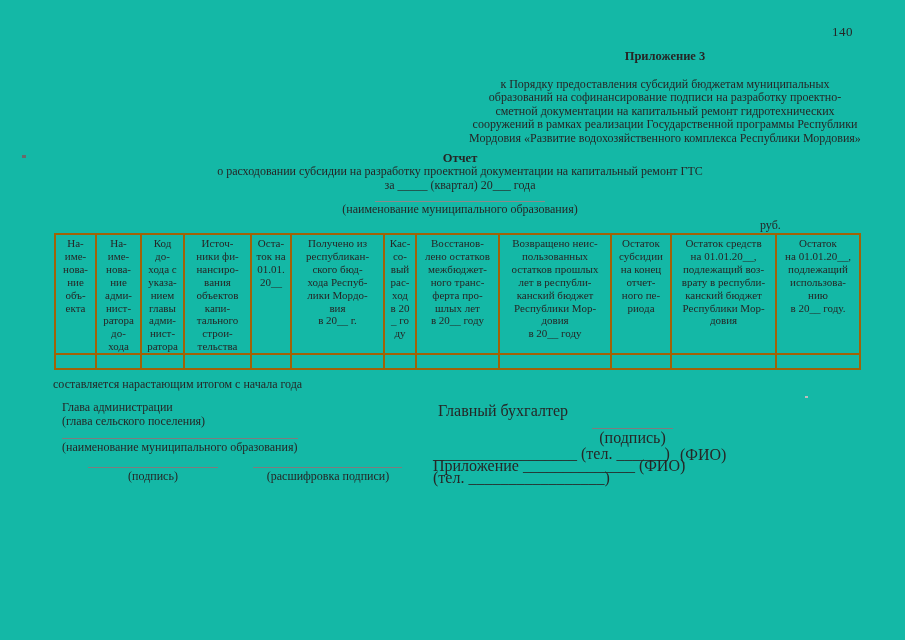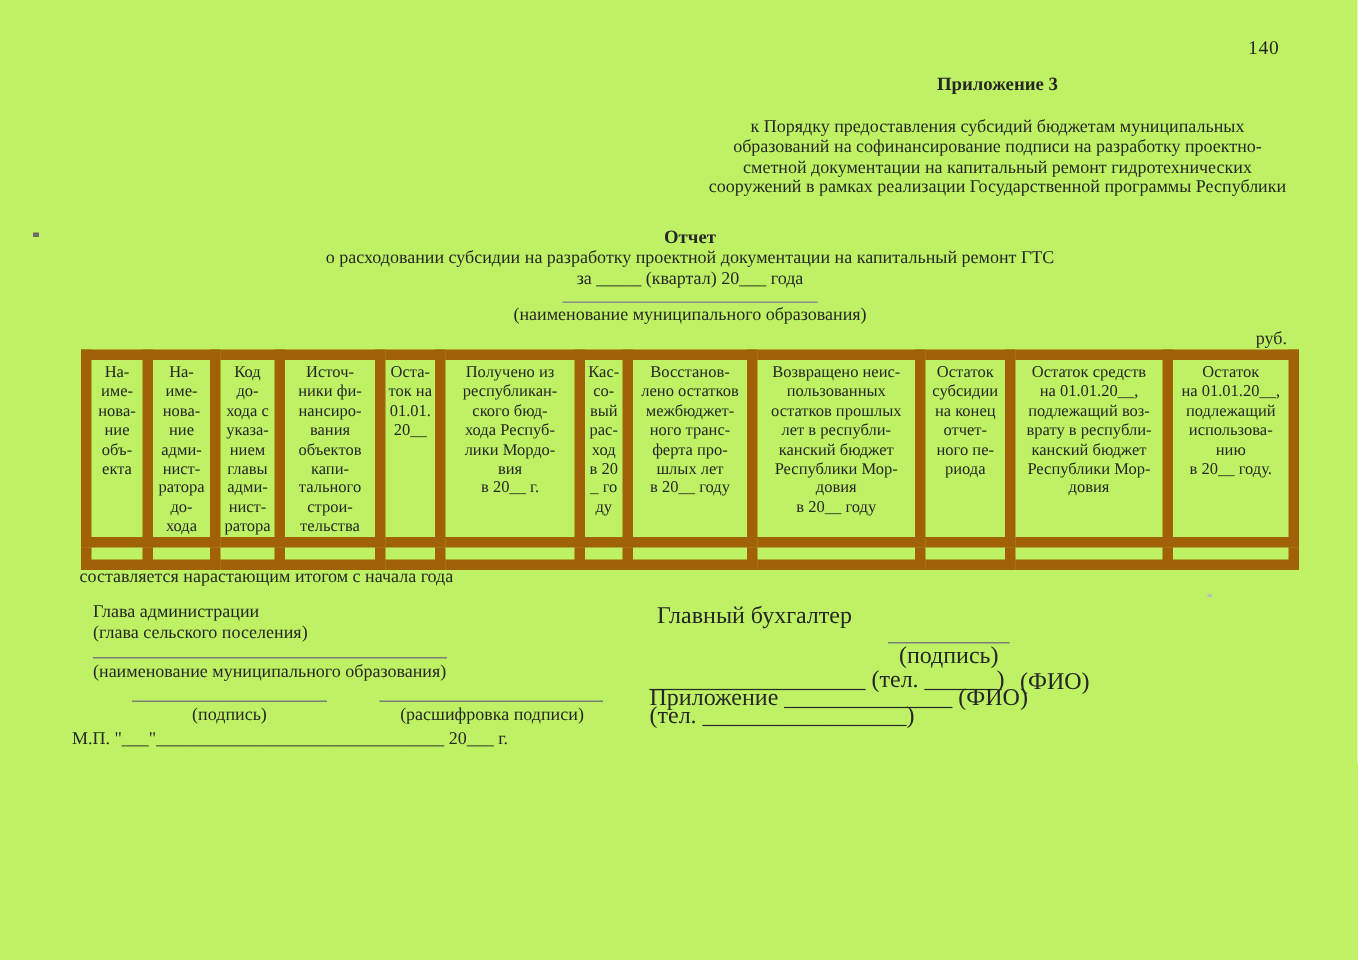--- a/index.html
+++ b/index.html
@@ -1,39 +1,39 @@
 <!DOCTYPE html>
 <html><head>
 <meta charset="utf-8">
 <style>
   * { margin:0; padding:0; box-sizing:border-box; }
   html,body { width:905px; height:640px; background:#ffffff; }
   .page {
-    position:relative; width:905px; height:640px; background:#bef264;
+    position:relative; width:905px; height:640px; background:#14b8a6;
     font-family:"Liberation Serif", serif; color:#262626; overflow:hidden;
   }
   .page-number { position:absolute; left:832px; top:24px; font-size:13px; letter-spacing:.5px; }
 
   .appendix { position:absolute; left:430px; top:49px; width:470px; text-align:center; }
   .appendix-title { font-weight:bold; font-size:12.5px; line-height:14px; margin-bottom:15px; }
   .appendix-line { font-size:12px; line-height:13.4px; }
 
   .title-block { position:absolute; left:10px; top:151px; width:900px; text-align:center; }
   .report-title { font-weight:bold; font-size:12.5px; line-height:14px; }
   .report-sub { font-size:12px; line-height:13.5px; }
   .org-rule { width:170px; height:0; border-top:1.5px solid #8a8a8a; margin:9px auto 0 auto; }
   .org-caption { font-size:12px; line-height:13px; margin-top:1px; }
 
-  .rub-label { position:absolute; left:760px; top:218px; width:98px; text-align:right; font-size:12px; }
+  .rub-label { position:absolute; left:760px; top:218px; width:98px; text-align:left; font-size:12px; }
 
   table.report {
     position:absolute; left:54px; top:233px; width:805px;
     border-collapse:collapse; table-layout:fixed;
   }
-  table.report td { border:7px solid #a16207; }
+  table.report td { border:2px solid #a16207; }
   tr.hdr td {
     height:119px; vertical-align:top; text-align:center;
     font-size:11px; line-height:12.9px; padding:2px 1px 0 1px;
     white-space:pre-line; overflow:hidden;
   }
   tr.empty td { height:15px; }
 
   .note { position:absolute; left:53px; top:377px; font-size:12px; }
 
   .sig-left { position:absolute; left:48px; top:400px; width:370px; height:100px; font-size:12px; }
@@ -69,20 +69,21 @@
 
   <div class="artifact-1"></div>
   <div class="artifact-2"></div>
 
   <div class="appendix">
     <div class="appendix-title">Приложение 3</div>
     <div class="appendix-line">к Порядку предоставления субсидий бюджетам муниципальных</div>
     <div class="appendix-line">образований на софинансирование подписи на разработку проектно-</div>
     <div class="appendix-line">сметной документации на капитальный ремонт гидротехнических</div>
     <div class="appendix-line">сооружений в рамках реализации Государственной программы Республики</div>
+    <div class="appendix-line">Мордовия «Развитие водохозяйственного комплекса Республики Мордовия»</div>
   </div>
 
   <div class="title-block">
     <div class="report-title">Отчет</div>
     <div class="report-sub">о расходовании субсидии на разработку проектной документации на капитальный ремонт ГТС</div>
     <div class="report-sub">за _____ (квартал) 20___ года</div>
     <div class="org-rule"></div>
     <div class="org-caption">(наименование муниципального образования)</div>
   </div>
 
@@ -213,21 +214,20 @@
 
   <div class="sig-left">
     <div class="l1">Глава администрации</div>
     <div class="l2">(глава сельского поселения)</div>
     <div class="rule rule-org"></div>
     <div class="org-cap">(наименование муниципального образования)</div>
     <div class="rule rule-sign"></div>
     <div class="rule rule-name"></div>
     <div class="cap-sign">(подпись)</div>
     <div class="cap-name">(расшифровка подписи)</div>
-    <div class="stamp">М.П. "___"________________________________ 20___ г.</div>
   </div>
 
   <div class="sig-right">
     <div class="role">Главный бухгалтер</div>
     <div class="fio">(ФИО)</div>
     <div class="rule rule-sign"></div>
     <div class="cap-sign">(подпись)</div>
     <div class="phone">__________________ (тел. ______)</div>
     <div class="executor">Приложение ______________ (ФИО)</div>
     <div class="exec-phone">(тел. _________________)</div>

